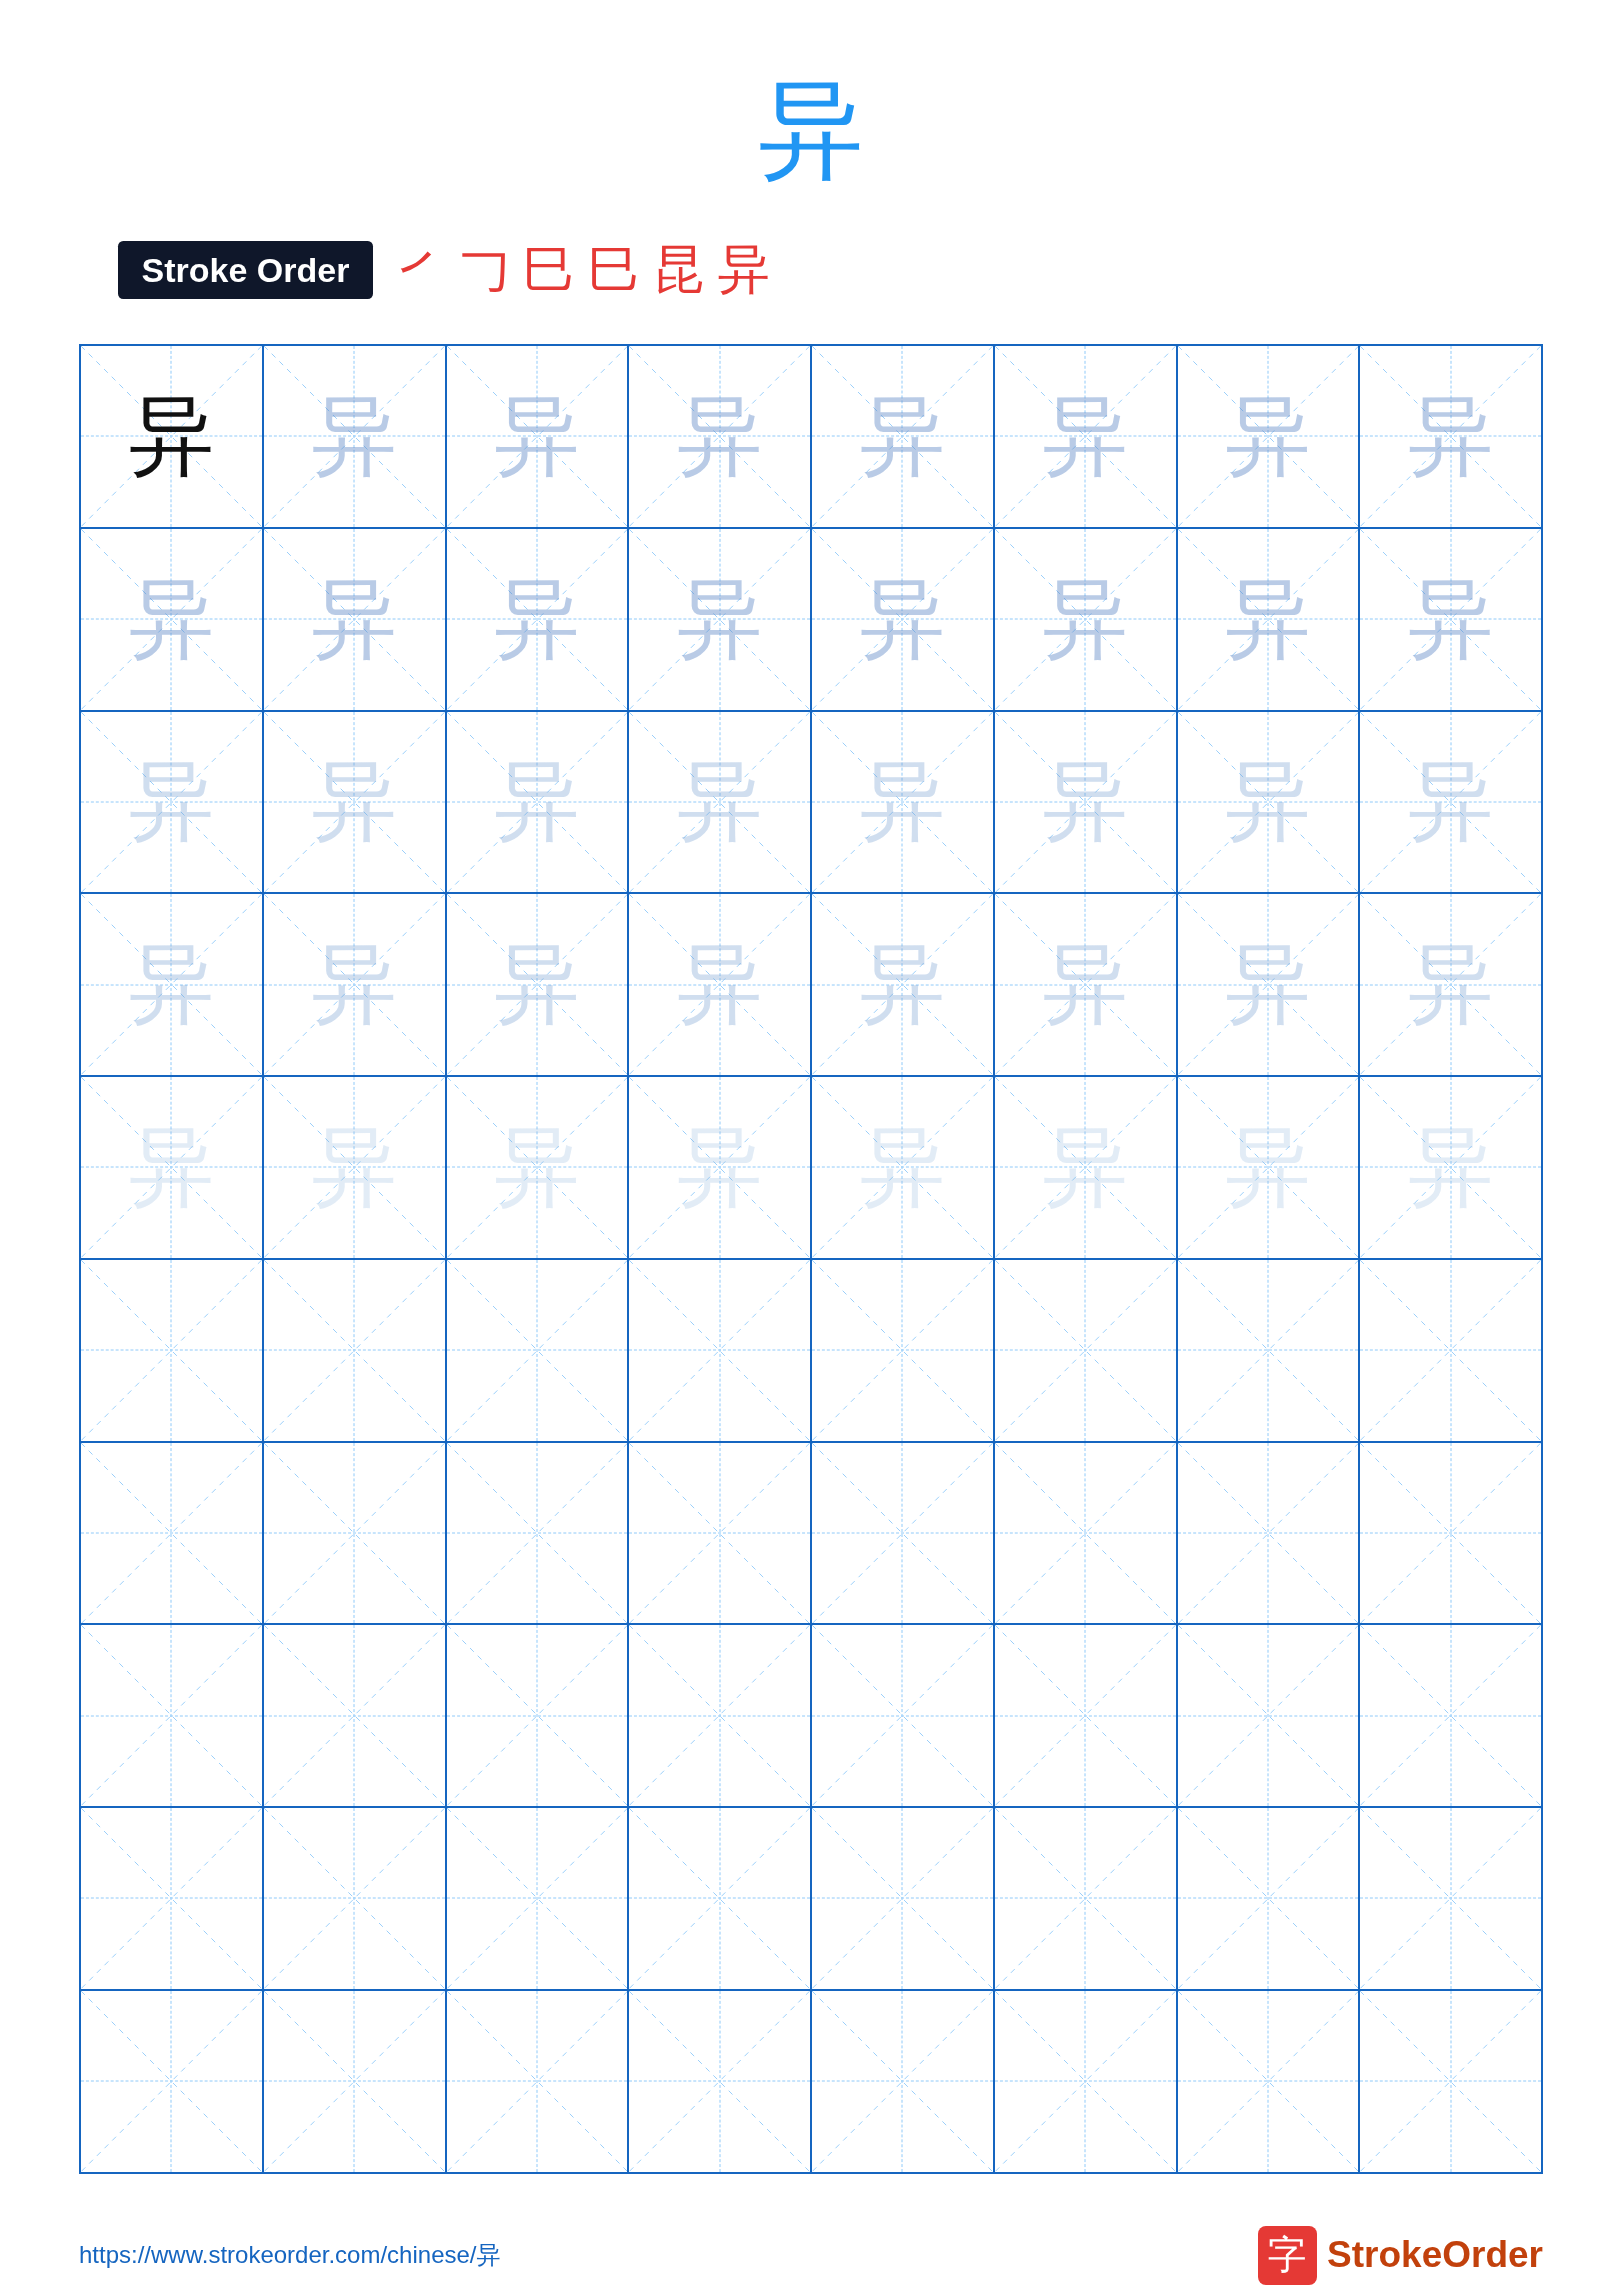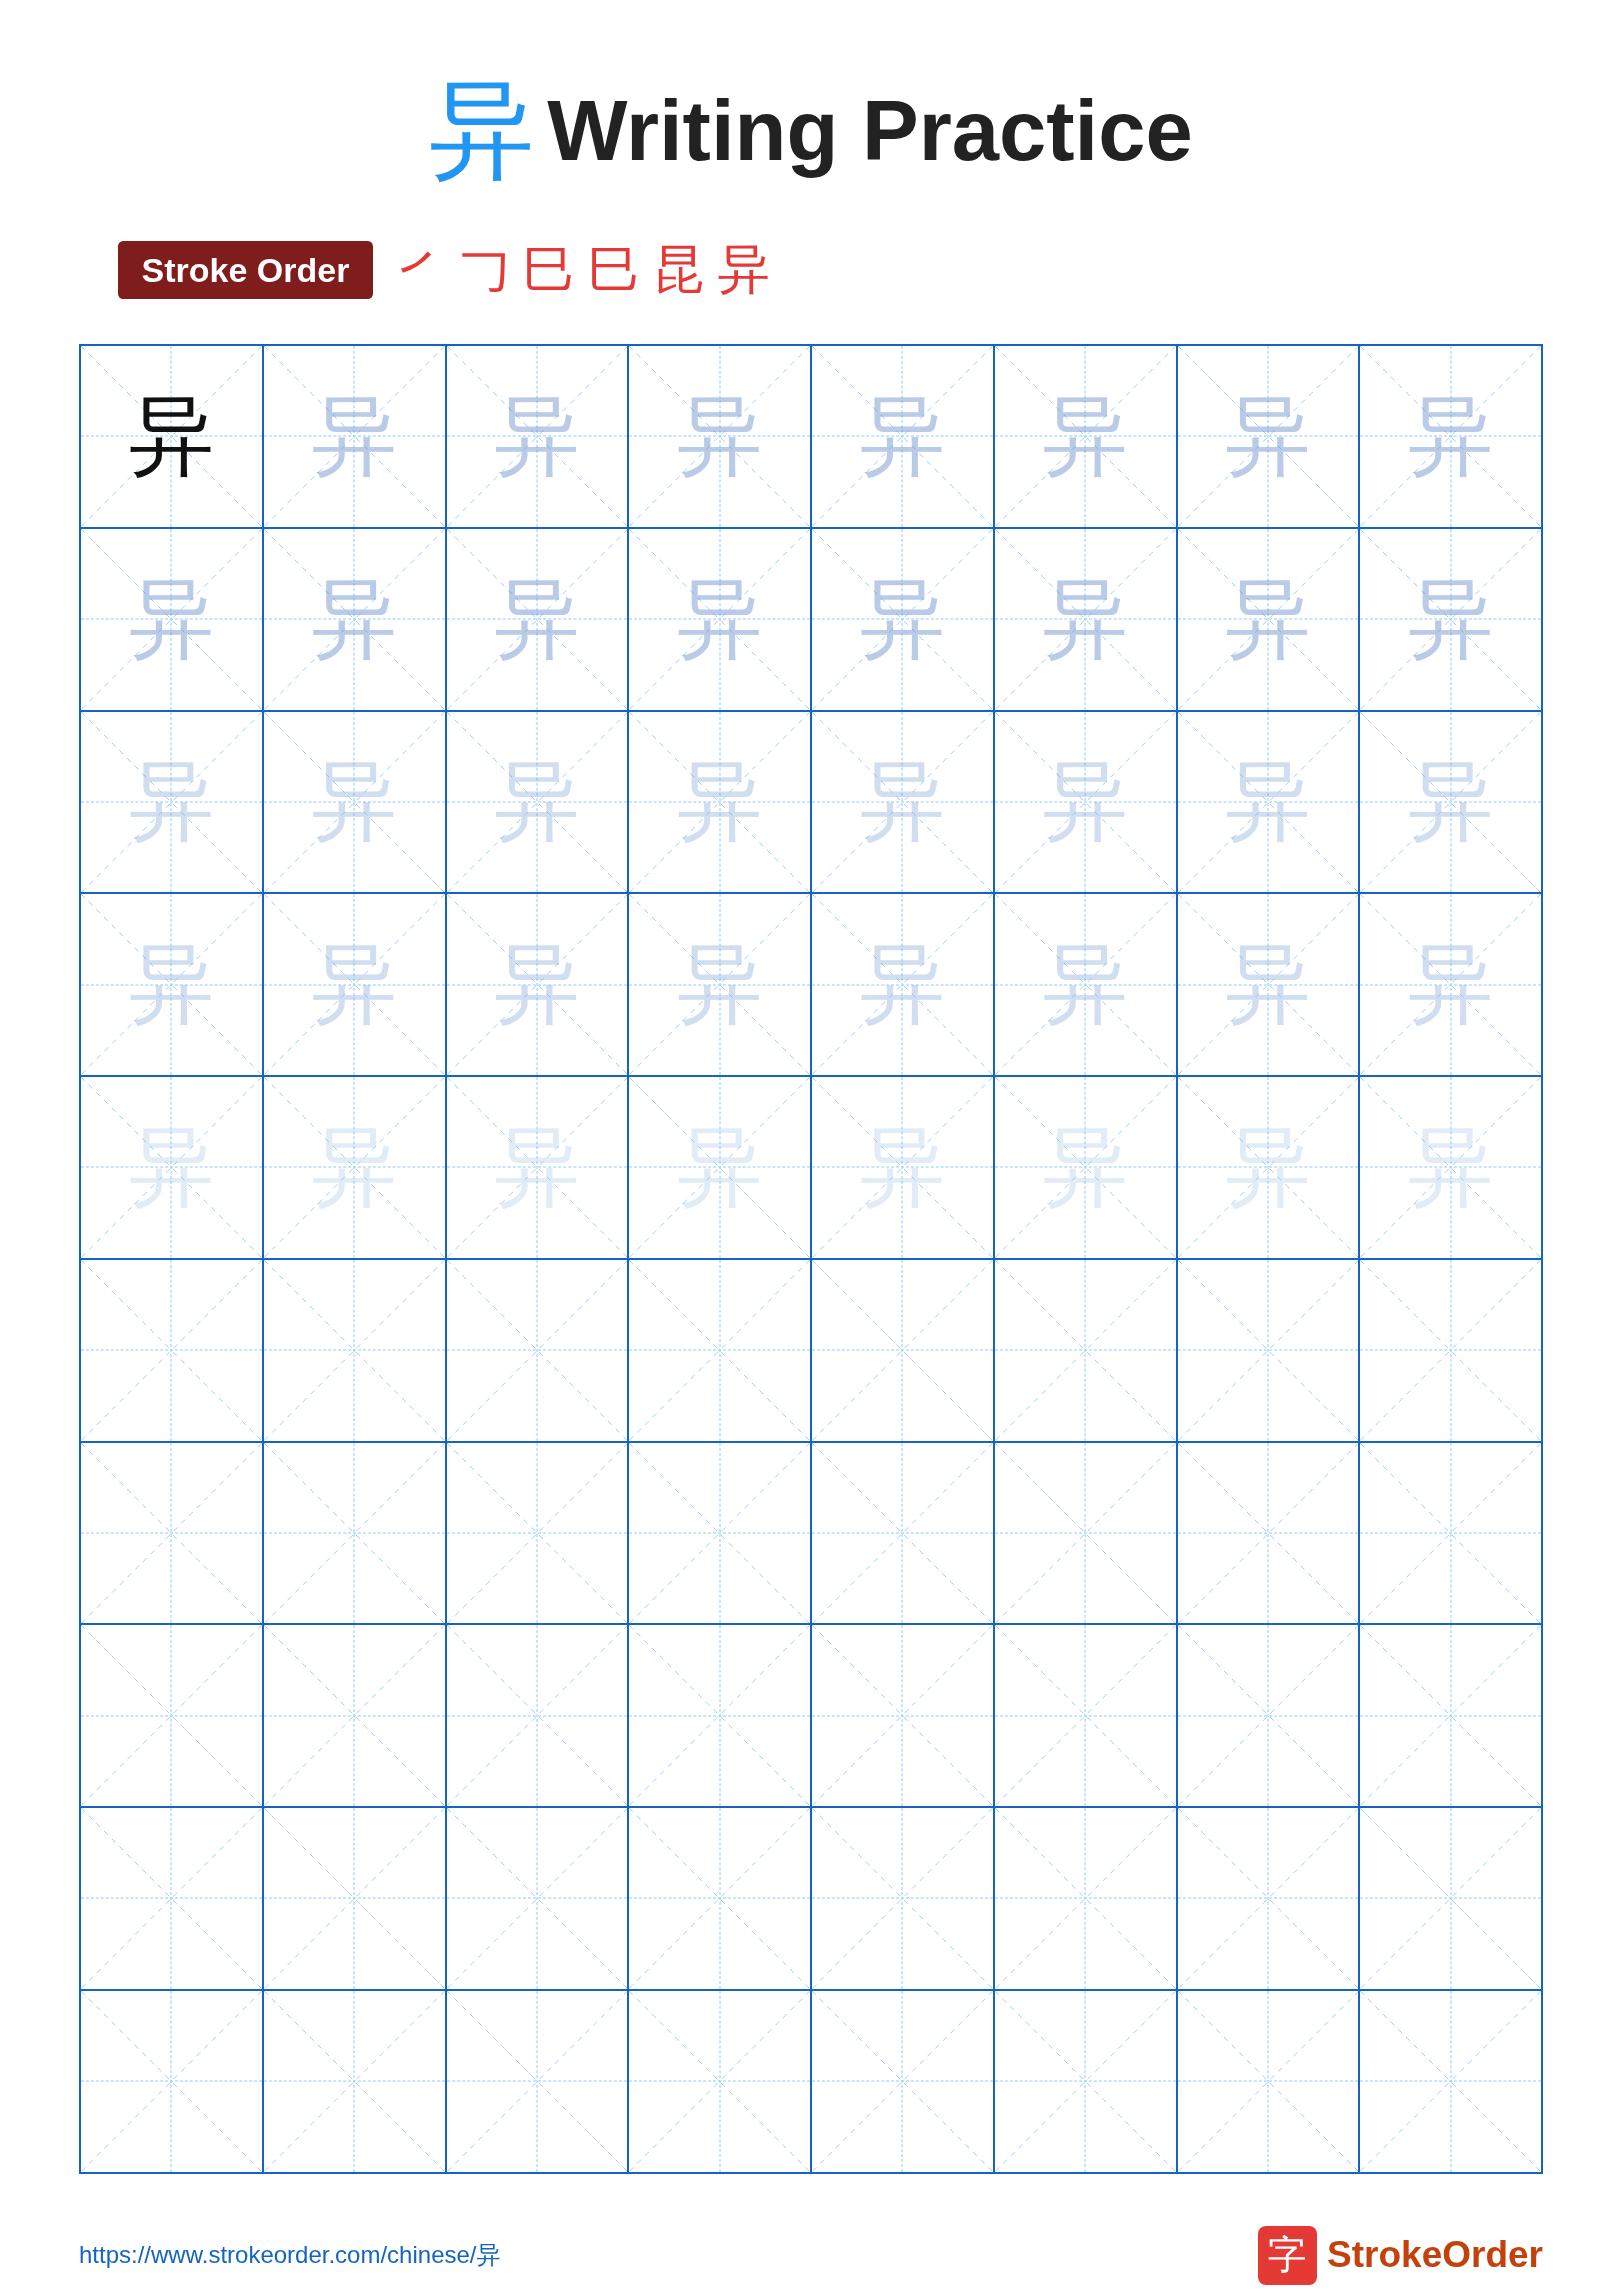--- a/index.html
+++ b/index.html
@@ -46,21 +46,21 @@
     .stroke-order-row {
       display: flex;
       align-items: center;
       gap: 19.6px;
       align-self: flex-start;
       margin-left: 39px;
       margin-bottom: 39px;
     }
 
     .stroke-order-badge {
-      background: #7f1d1d;
+      background: #0f172a;
       color: #fff;
       font-size: 34px;
       font-weight: bold;
       padding: 9.2px 23.6px;
       border-radius: 5.2px;
       white-space: nowrap;
     }
 
     .stroke-sequence {
       display: flex;
@@ -181,21 +181,20 @@
       color: #c2410c;
     }
   </style>
 </head>
 <body>
 
 <div class="page">
 
   <div class="title">
     <span class="title-char">异</span>
-    <span class="title-text">Writing Practice</span>
   </div>
 
   <div class="stroke-order-row">
     <span class="stroke-order-badge">Stroke Order</span>
     <div class="stroke-sequence">
 
       <span class="stroke-step">㇒</span>
       <span class="stroke-step">𠃌</span>
       <span class="stroke-step" style="font-size:52px;">巳</span>
       <span class="stroke-step" style="font-size:52px;">巳</span>

